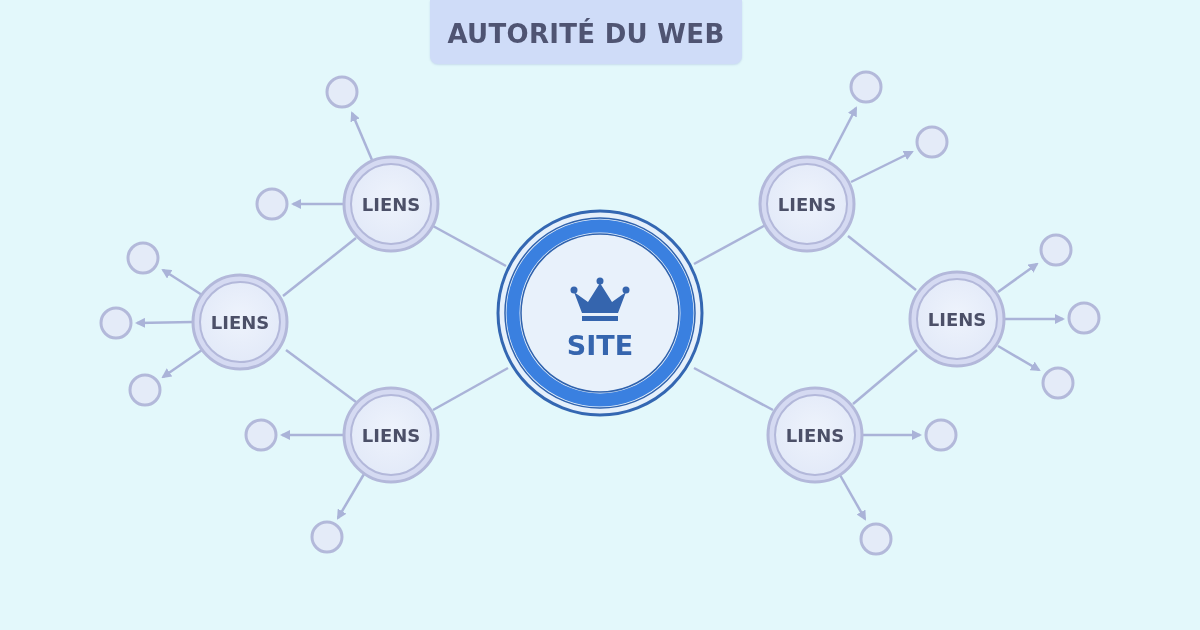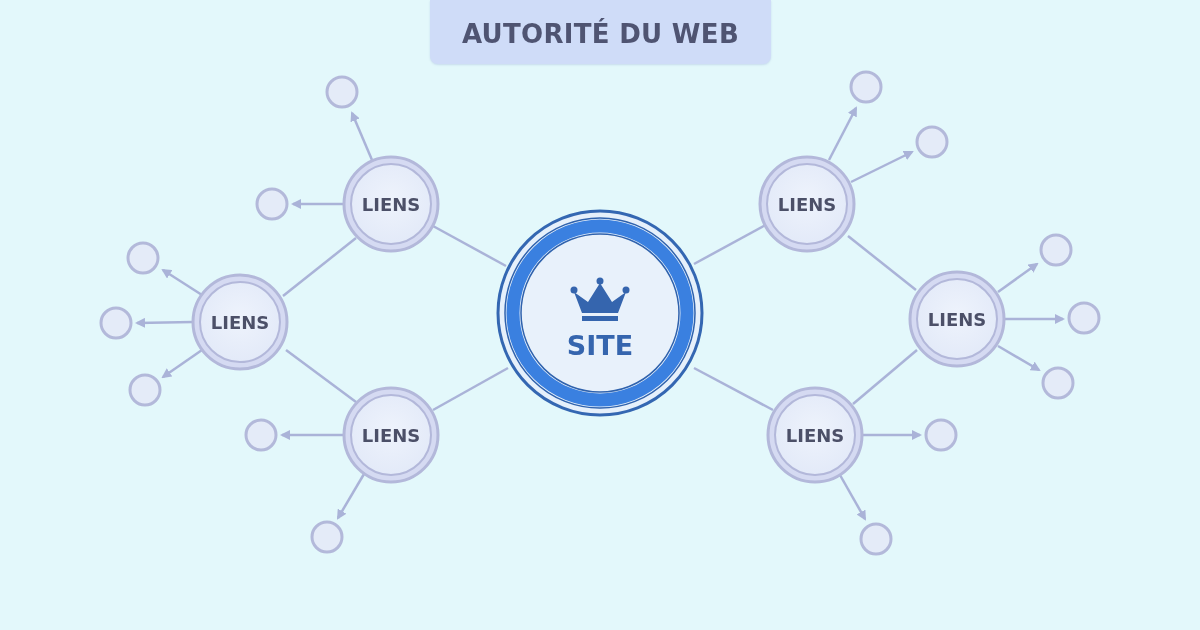--- a/index.html
+++ b/index.html
@@ -3,21 +3,21 @@
 <meta charset="utf-8">
 <style>
   html, body { margin:0; padding:0; }
   body {
     width:1200px; height:630px; overflow:hidden;
     background:#e3f8fb;
     font-family:"Liberation Sans", sans-serif;
     position:relative;
   }
   .title-box {
-    position:absolute; left:430px; top:0; width:341px; height:64px;
+    position:absolute; left:430px; top:0; width:312px; height:64px;
     background:#cfdcf8; border-radius:0 0 8px 8px;
     display:flex; align-items:center; justify-content:center;
     box-shadow:0 1px 2px rgba(120,140,200,0.25);
   }
   .title-text {
     font-family:"DejaVu Sans", sans-serif; font-weight:bold;
     font-size:26px; color:#4f5472; letter-spacing:0.3px;
     margin-top:4px;
   }
   svg.diagram { position:absolute; left:0; top:0; }

